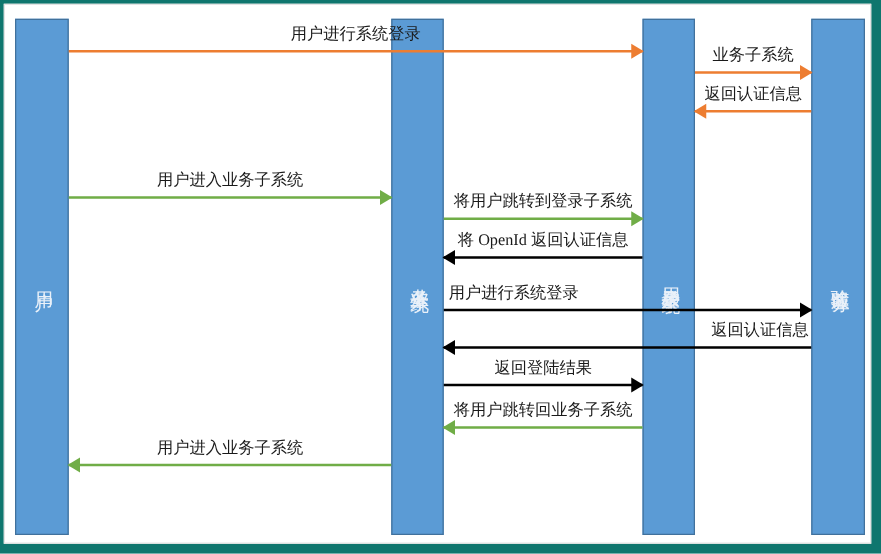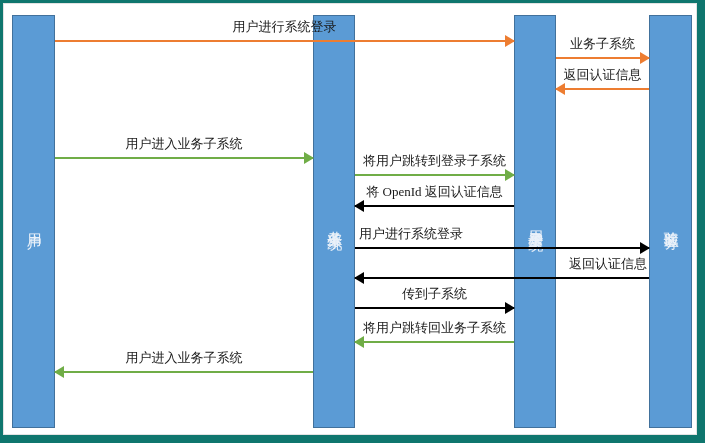--- a/index.html
+++ b/index.html
@@ -146,21 +146,21 @@
         <div class="msg-label near-left">用户进行系统登录</div>
       </div>
       <div class="msg" style="left: 355px; top: 277px; width: 294px;">
         <div class="msg-line" style="border-top-color: rgb(0, 0, 0);"></div>
         <div class="msg-head to-left" style="border-right-color: rgb(0, 0, 0);"></div>
         <div class="msg-label near-right">返回认证信息</div>
       </div>
       <div class="msg" style="left: 355px; top: 307px; width: 159px;">
         <div class="msg-line" style="border-top-color: rgb(0, 0, 0);"></div>
         <div class="msg-head to-right" style="border-left-color: rgb(0, 0, 0);"></div>
-        <div class="msg-label center">传到子系统</div>
+        <div class="msg-label center">返回登陆结果</div>
       </div>
       <div class="msg" style="left: 355px; top: 341px; width: 159px;">
         <div class="msg-line" style="border-top-color: rgb(112, 173, 71);"></div>
         <div class="msg-head to-left" style="border-right-color: rgb(112, 173, 71);"></div>
         <div class="msg-label center">将用户跳转回业务子系统</div>
       </div>
       <div class="msg" style="left: 55px; top: 371px; width: 258px;">
         <div class="msg-line" style="border-top-color: rgb(112, 173, 71);"></div>
         <div class="msg-head to-left" style="border-right-color: rgb(112, 173, 71);"></div>
         <div class="msg-label center">用户进入业务子系统</div>

